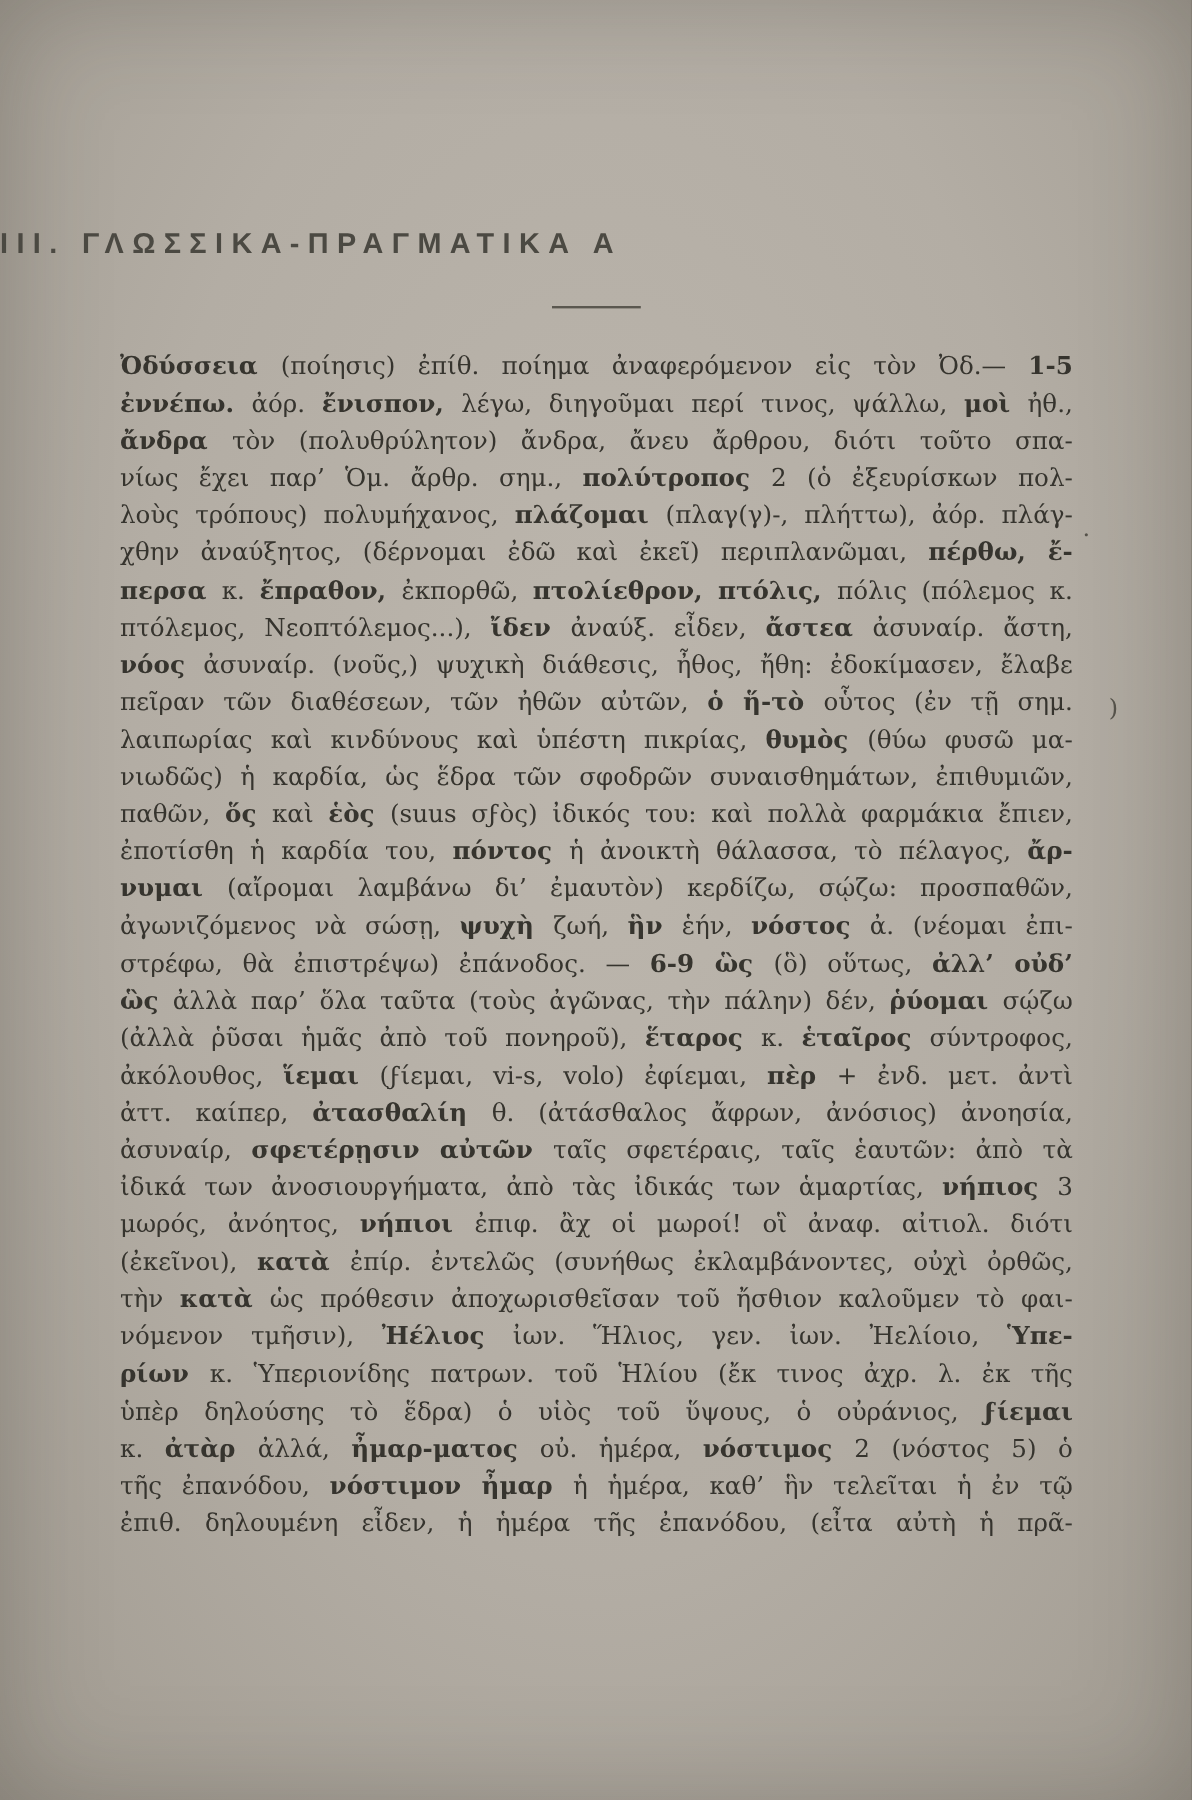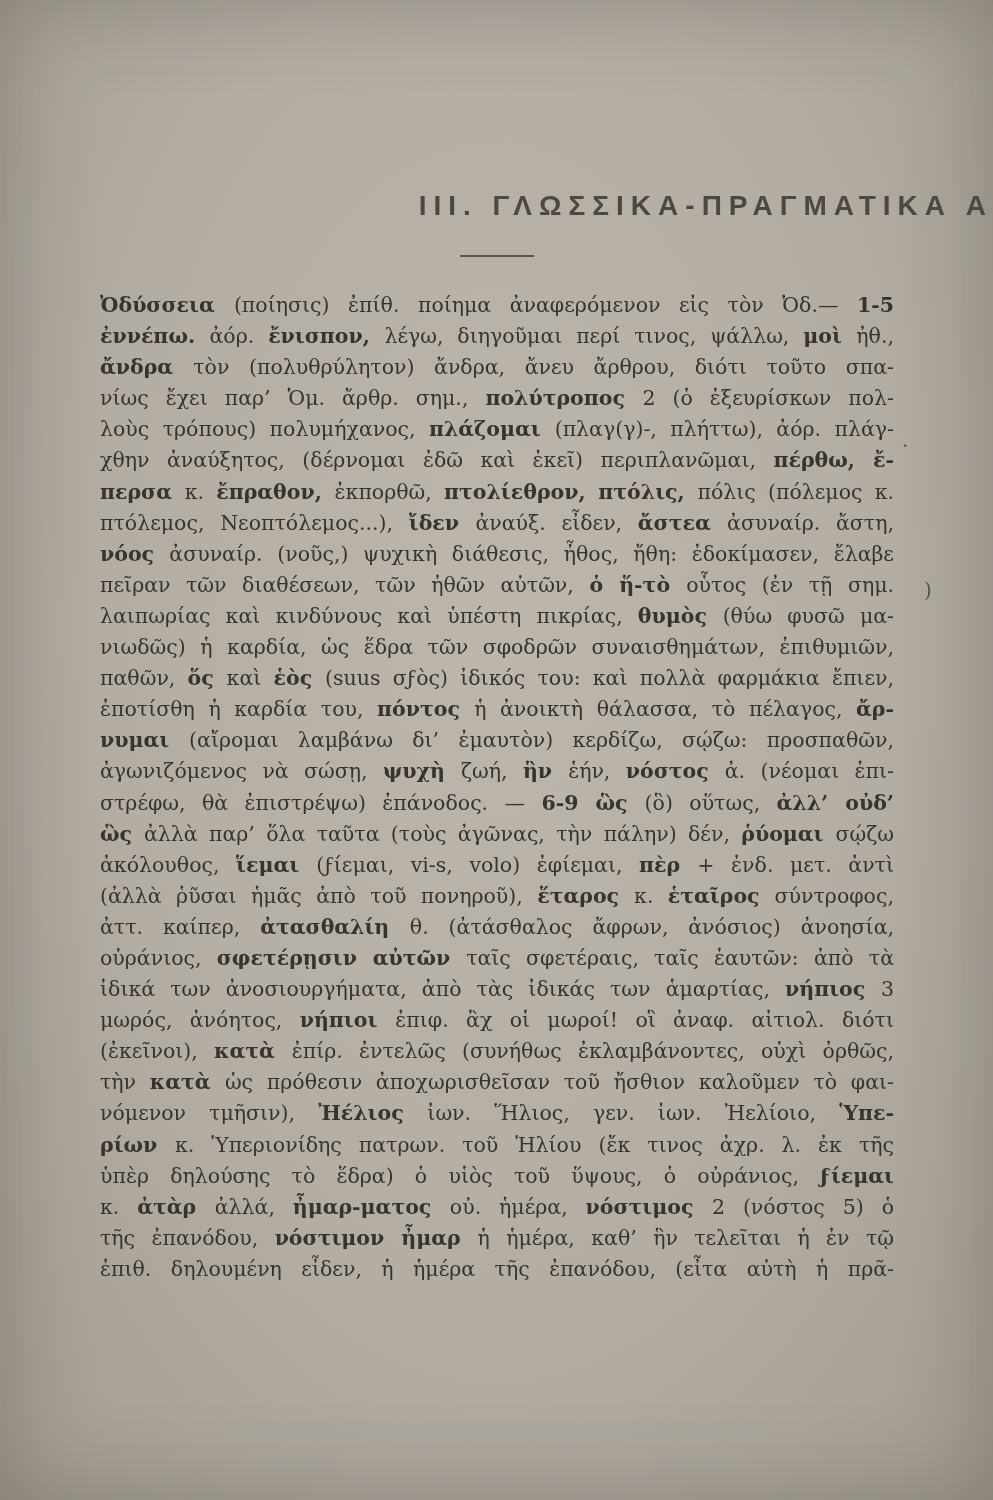--- a/index.html
+++ b/index.html
@@ -8,24 +8,24 @@
     width:993px;height:1500px;
     margin:0 auto;
     background:radial-gradient(ellipse at 50% 42%, #bcb6ad 0%, #b3ada4 55%, #a19b91 100%);
     box-shadow:inset 0 0 90px rgba(55,50,43,.28);
     font-family:"DejaVu Serif", serif;
     color:#36342e;
     overflow:hidden;
   }
   .heading{
     position:absolute;top:190px;left:0;right:0;
-    text-align:right;
+    text-align:left;
     font-family:"Liberation Sans", sans-serif;
     font-weight:700;
-    font-size:28px;
+    font-size:24px;
     letter-spacing:7px;
     color:#4b4942;
   }
   .rule{
     position:absolute;top:255px;left:50%;
     transform:translateX(-50%);
     width:74px;height:2px;background:#5a574f;
   }
   .body-block{
     position:absolute;top:290px;left:100px;width:794px;
@@ -59,24 +59,24 @@
       <div class="line"><span class="seg-b">νόος </span><span class="seg-p">ἀσυναίρ. (νοῦς,) ψυχικὴ διάθεσις, ἦθος, ἤθη: ἐδοκίμασεν, ἔλαβε</span></div>
       <div class="line"><span class="seg-p">πεῖραν τῶν διαθέσεων, τῶν ἠθῶν αὐτῶν, </span><span class="seg-b">ὁ ἥ-τὸ </span><span class="seg-p">οὗτος (ἐν τῇ σημ.</span></div>
       <div class="line"><span class="seg-p">λαιπωρίας καὶ κινδύνους καὶ ὑπέστη πικρίας, </span><span class="seg-b">θυμὸς </span><span class="seg-p">(θύω φυσῶ μα-</span></div>
       <div class="line"><span class="seg-p">νιωδῶς) ἡ καρδία, ὡς ἕδρα τῶν σφοδρῶν συναισθημάτων, ἐπιθυμιῶν,</span></div>
       <div class="line"><span class="seg-p">παθῶν, </span><span class="seg-b">ὅς </span><span class="seg-p">καὶ </span><span class="seg-b">ἑὸς </span><span class="seg-p">(</span><span class="seg-i">suus σϝὸς</span><span class="seg-p">) ἰδικός του: καὶ πολλὰ φαρμάκια ἔπιεν,</span></div>
       <div class="line"><span class="seg-p">ἐποτίσθη ἡ καρδία του, </span><span class="seg-b">πόντος </span><span class="seg-p">ἡ ἀνοικτὴ θάλασσα, τὸ πέλαγος, </span><span class="seg-b">ἄρ-</span></div>
       <div class="line"><span class="seg-b">νυμαι </span><span class="seg-p">(αἴρομαι λαμβάνω δι’ ἐμαυτὸν) κερδίζω, σῴζω: προσπαθῶν,</span></div>
       <div class="line"><span class="seg-p">ἀγωνιζόμενος νὰ σώσῃ, </span><span class="seg-b">ψυχὴ </span><span class="seg-p">ζωή, </span><span class="seg-b">ἣν </span><span class="seg-p">ἑήν, </span><span class="seg-b">νόστος </span><span class="seg-p">ἀ. (νέομαι ἐπι-</span></div>
       <div class="line"><span class="seg-p">στρέφω, θὰ ἐπιστρέψω) ἐπάνοδος. — </span><span class="seg-b">6-9 ὣς </span><span class="seg-p">(ὃ) οὕτως, </span><span class="seg-b">ἀλλ’ οὐδ’</span></div>
       <div class="line"><span class="seg-b">ὣς </span><span class="seg-p">ἀλλὰ παρ’ ὅλα ταῦτα (τοὺς ἀγῶνας, τὴν πάλην) δέν, </span><span class="seg-b">ῥύομαι </span><span class="seg-p">σῴζω</span></div>
+      <div class="line"><span class="seg-p">(ἀλλὰ ῥῦσαι ἡμᾶς ἀπὸ τοῦ πονηροῦ), </span><span class="seg-b">ἕταρος </span><span class="seg-p">κ. </span><span class="seg-b">ἑταῖρος </span><span class="seg-p">σύντροφος,</span></div>
       <div class="line"><span class="seg-p">ἀκόλουθος, </span><span class="seg-b">ἵεμαι </span><span class="seg-p">(</span><span class="seg-i">ϝίεμαι, vi-s, volo</span><span class="seg-p">) ἐφίεμαι, </span><span class="seg-b">πὲρ </span><span class="seg-p">+ ἐνδ. μετ. ἀντὶ</span></div>
-      <div class="line"><span class="seg-p">(ἀλλὰ ῥῦσαι ἡμᾶς ἀπὸ τοῦ πονηροῦ), </span><span class="seg-b">ἕταρος </span><span class="seg-p">κ. </span><span class="seg-b">ἑταῖρος </span><span class="seg-p">σύντροφος,</span></div>
       <div class="line"><span class="seg-p">ἀττ. καίπερ, </span><span class="seg-b">ἀτασθαλίη </span><span class="seg-p">θ. (ἀτάσθαλος ἄφρων, ἀνόσιος) ἀνοησία,</span></div>
-      <div class="line"><span class="seg-p">οὐράνιος, </span><span class="seg-b">σφετέρῃσιν αὐτῶν </span><span class="seg-p">ταῖς σφετέραις, ταῖς ἑαυτῶν: ἀπὸ τὰ</span></div>
+      <div class="line"><span class="seg-p">ἀσυναίρ, </span><span class="seg-b">σφετέρῃσιν αὐτῶν </span><span class="seg-p">ταῖς σφετέραις, ταῖς ἑαυτῶν: ἀπὸ τὰ</span></div>
       <div class="line"><span class="seg-p">ἰδικά των ἀνοσιουργήματα, ἀπὸ τὰς ἰδικάς των ἁμαρτίας, </span><span class="seg-b">νήπιος </span><span class="seg-p">3</span></div>
       <div class="line"><span class="seg-p">μωρός, ἀνόητος, </span><span class="seg-b">νήπιοι </span><span class="seg-p">ἐπιφ. ἂχ οἱ μωροί! οἳ ἀναφ. αἰτιολ. διότι</span></div>
       <div class="line"><span class="seg-p">(ἐκεῖνοι), </span><span class="seg-b">κατὰ </span><span class="seg-p">ἐπίρ. ἐντελῶς (συνήθως ἐκλαμβάνοντες, οὐχὶ ὀρθῶς,</span></div>
       <div class="line"><span class="seg-p">τὴν </span><span class="seg-b">κατὰ </span><span class="seg-p">ὡς πρόθεσιν ἀποχωρισθεῖσαν τοῦ </span><span class="seg-i">ἤσθιον </span><span class="seg-p">καλοῦμεν τὸ φαι-</span></div>
       <div class="line"><span class="seg-p">νόμενον τμῆσιν), </span><span class="seg-b">Ἠέλιος </span><span class="seg-p">ἰων. Ἥλιος, γεν. ἰων. Ἠελίοιο, </span><span class="seg-b">Ὑπε-</span></div>
       <div class="line"><span class="seg-b">ρίων </span><span class="seg-p">κ. </span><span class="seg-i">Ὑπεριονίδης </span><span class="seg-p">πατρων. τοῦ Ἡλίου (ἔκ τινος ἀχρ. λ. ἐκ τῆς</span></div>
       <div class="line"><span class="seg-p">ὑπὲρ δηλούσης τὸ ἕδρα) ὁ υἱὸς τοῦ ὕψους, ὁ οὐράνιος, </span><span class="seg-b">ϝίεμαι</span></div>
       <div class="line"><span class="seg-p">κ. </span><span class="seg-b">ἀτὰρ </span><span class="seg-p">ἀλλά, </span><span class="seg-b">ἦμαρ-ματος </span><span class="seg-p">οὐ. ἡμέρα, </span><span class="seg-b">νόστιμος </span><span class="seg-p">2 </span><span class="seg-i">(νόστος 5) </span><span class="seg-p">ὁ</span></div>
       <div class="line"><span class="seg-p">τῆς ἐπανόδου, </span><span class="seg-b">νόστιμον ἦμαρ </span><span class="seg-p">ἡ ἡμέρα, καθ’ ἣν τελεῖται ἡ ἐν τῷ</span></div>
       <div class="line"><span class="seg-p">ἐπιθ. δηλουμένη εἶδεν, ἡ ἡμέρα τῆς ἐπανόδου, (εἶτα αὐτὴ ἡ πρᾶ-</span></div>

